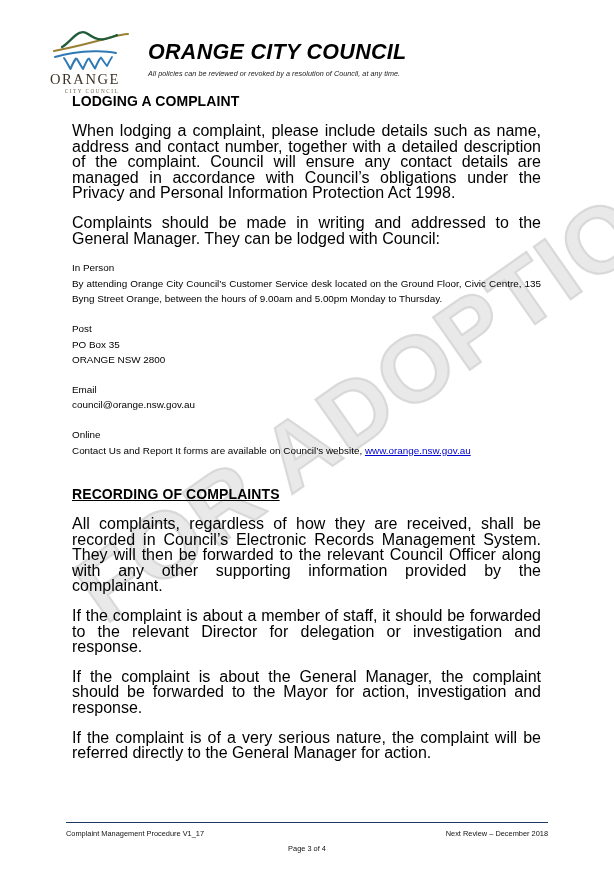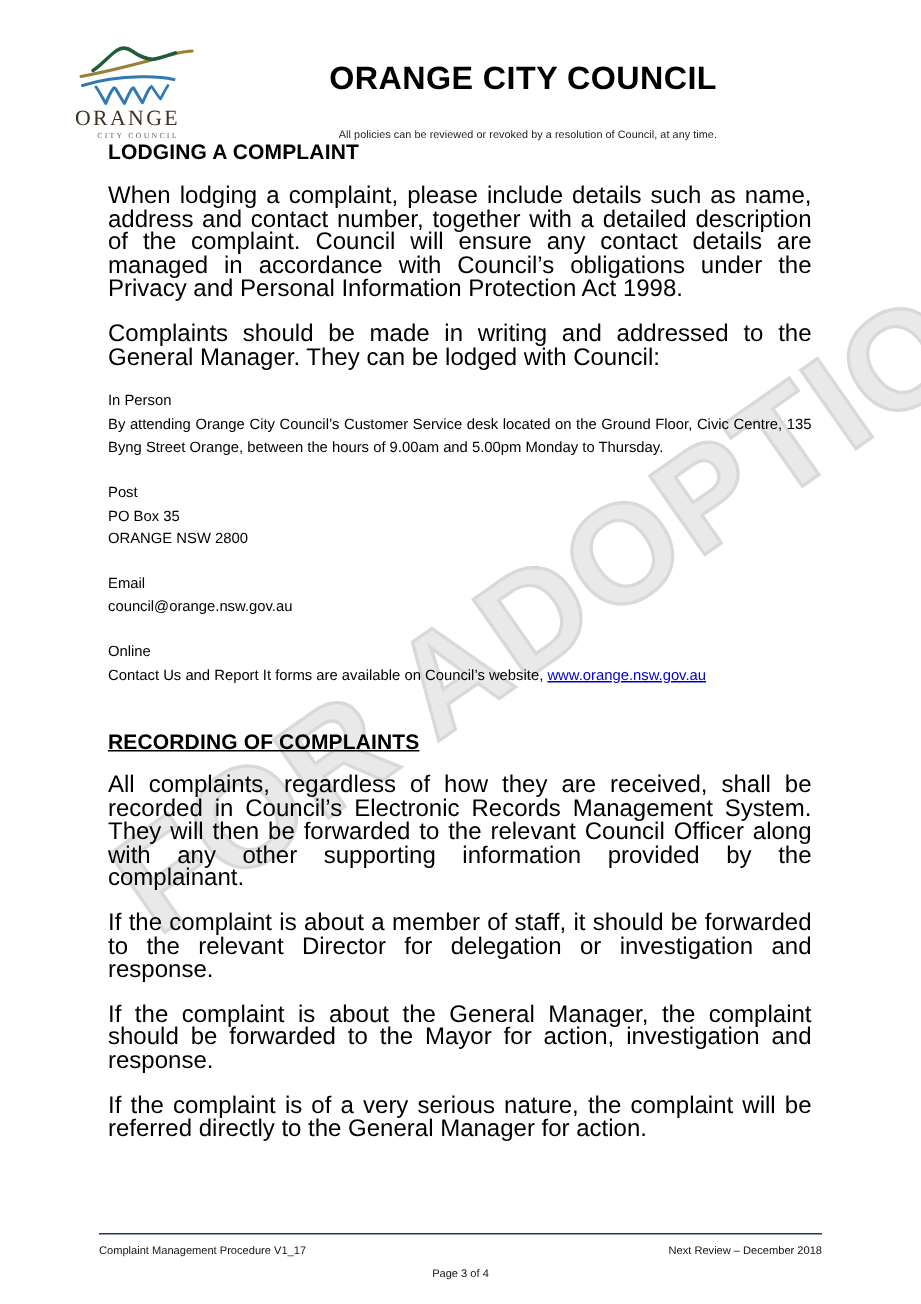--- a/index.html
+++ b/index.html
@@ -80,36 +80,37 @@
     color: #6e6450;
     text-align: center;
     margin-top: 2px;
     line-height: 1;
   }
   #title-block {
     position: absolute;
     left: 148px;
     top: 41px;
     width: 330px;
-    text-align: right;
+    text-align: left;
+    font-style: italic;
   }
   #doc-title {
     font-family: "Liberation Sans", sans-serif;
     font-size: 21.5px;
     font-weight: 700;
     letter-spacing: 0.3px;
     line-height: 1.05;
     color: #000;
   }
   #doc-subtitle {
     font-family: "Liberation Sans", sans-serif;
     font-size: 7.2px;
     font-weight: 400;
     color: #1a1a1a;
-    margin-top: 21px;
+    margin-top: 5px;
     letter-spacing: 0.05px;
   }
 
   
   #content {
     position: absolute;
     left: 72px;
     top: 93px;
     width: 469px;
     z-index: 2;

